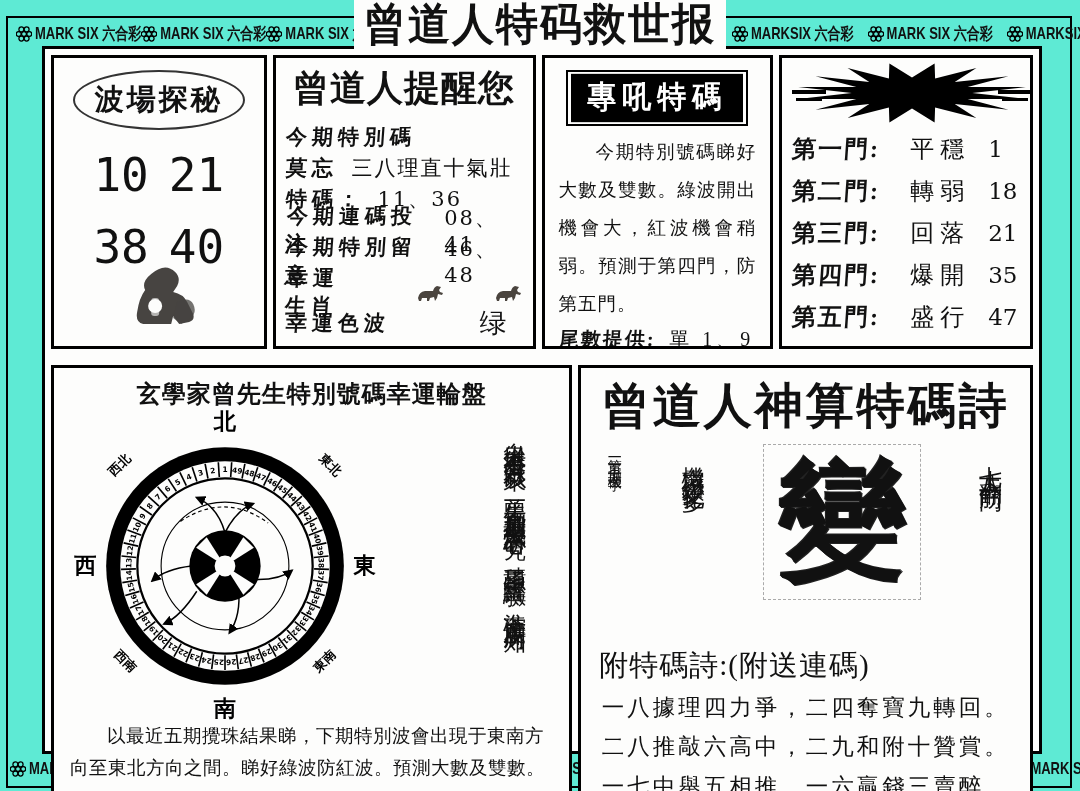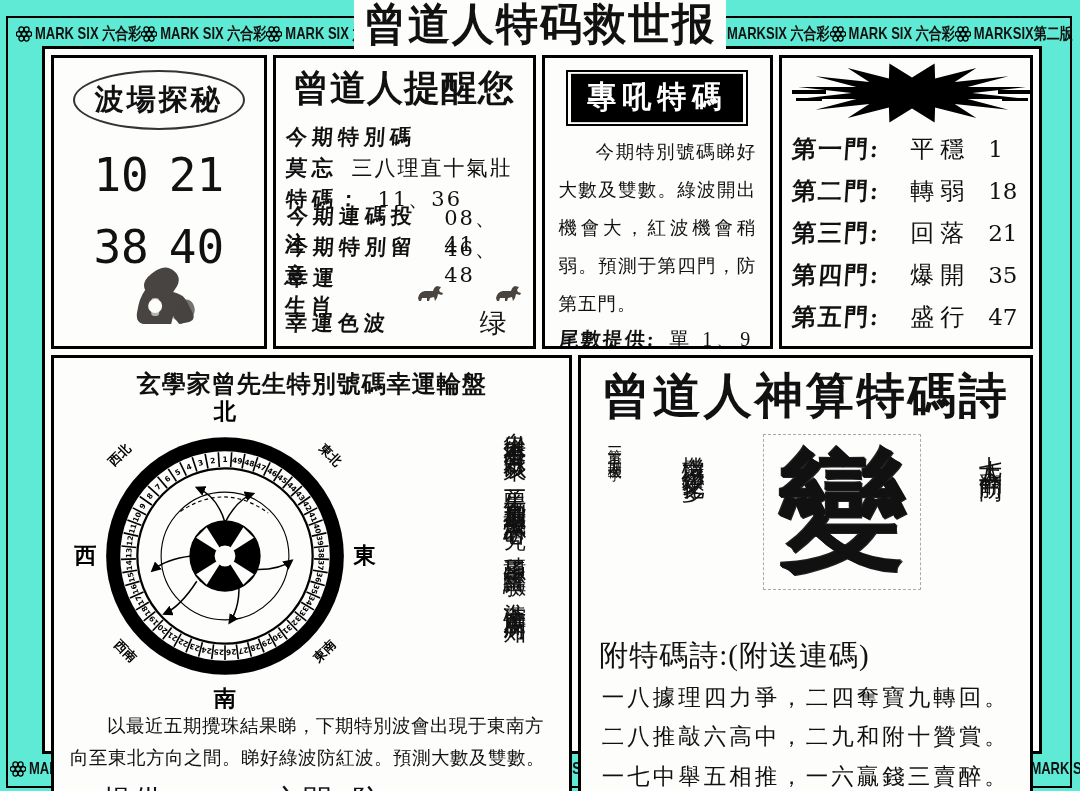--- a/index.html
+++ b/index.html
@@ -5,35 +5,35 @@
   html,body{margin:0;padding:0;background:#e8e8e8;}
   .page{position:relative;width:1080px;height:791px;margin:0 auto;background:#5eead4;
         font-family:"Liberation Serif","DejaVu Serif",serif;color:#111;overflow:hidden;}
   .outer-frame{position:absolute;left:6px;top:16px;width:1062px;height:768px;border:2px solid #000;}
   
   .strip{position:absolute;display:flex;align-items:center;}
   .strip .unit{display:flex;align-items:center;gap:3px;white-space:nowrap;
                font-family:"Liberation Sans","DejaVu Sans",sans-serif;font-weight:bold;font-size:13px;}
   .strip .unit .utext{letter-spacing:0px;transform:scaleY(1.25);}
   .top-strip-left{left:16px;top:22px;width:352px;height:24px;justify-content:space-between;}
-  .top-strip-right{left:708px;top:22px;width:346px;height:24px;justify-content:space-between;}
+  .top-strip-right{left:732px;top:22px;width:346px;height:24px;justify-content:space-between;gap:14px;}
   .left-strip{left:9px;top:46px;width:30px;height:708px;}
   .right-strip{left:1042px;top:46px;width:30px;height:708px;}
   .vstrip-inner{position:absolute;left:50%;top:50%;width:708px;height:30px;display:flex;
                 justify-content:space-between;align-items:center;}
   .left-strip .vstrip-inner{transform:translate(-50%,-50%) rotate(-90deg);}
   .right-strip .vstrip-inner{transform:translate(-50%,-50%) rotate(90deg);}
   .bottom-strip{left:10px;top:756px;width:1060px;height:26px;justify-content:space-between;}
   
   .main-title{position:absolute;left:50%;top:-4px;transform:translateX(-50%);z-index:3;
               background:#fdfdfc;padding:0 10px;font-size:42px;font-weight:bold;letter-spacing:2px;
               transform:translateX(-50%) scaleY(1.05);}
   
   .content{position:absolute;left:42px;top:46px;width:1000px;height:708px;border:3px solid #000;
-           box-sizing:border-box;padding:6px;display:flex;flex-direction:column;gap:6px;background:#fdfdfc;}
+           box-sizing:border-box;padding:6px;display:flex;flex-direction:column;gap:16px;background:#fdfdfc;}
   .row1{display:flex;gap:6px;height:294px;}
   .row2{display:flex;gap:6px;flex:1;}
   .box{border:3px solid #000;box-sizing:border-box;position:relative;background:#fdfdfc;overflow:hidden;}
   
   .box-wave{flex:23;}
   .wave-title{width:78%;margin:12px auto 6px;border:2px solid #333;border-radius:50%;
               text-align:center;font-size:29px;font-weight:bold;padding:8px 2px;letter-spacing:3px;}
   .wave-numbers{display:grid;grid-template-columns:1fr 1fr;width:72%;margin:18px auto 0;
                 row-gap:18px;text-align:center;font-size:46px;font-family:"DejaVu Sans Mono",monospace;}
   .wave-animal{position:absolute;left:50%;bottom:10px;transform:translateX(-44%);}

